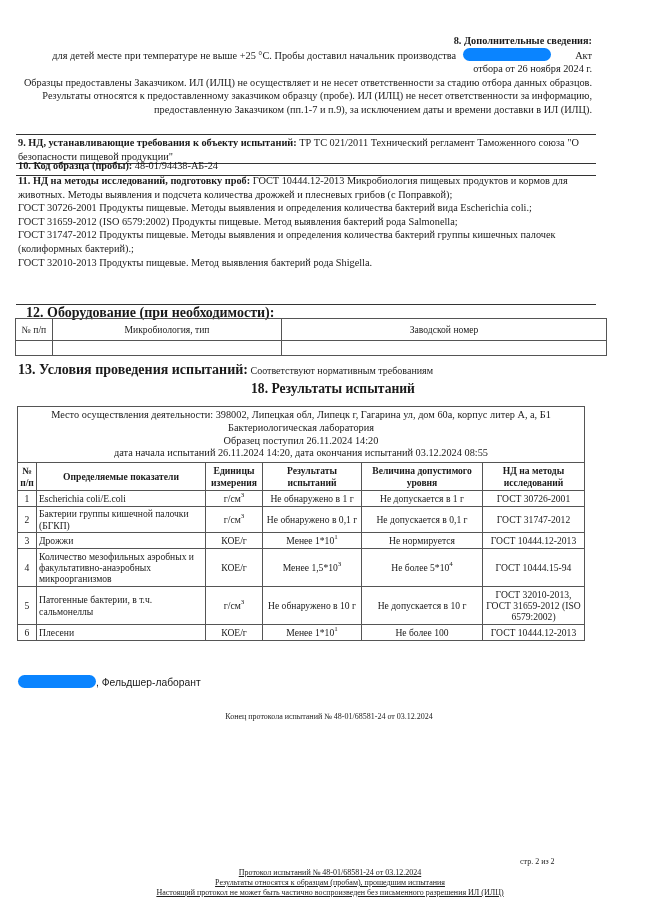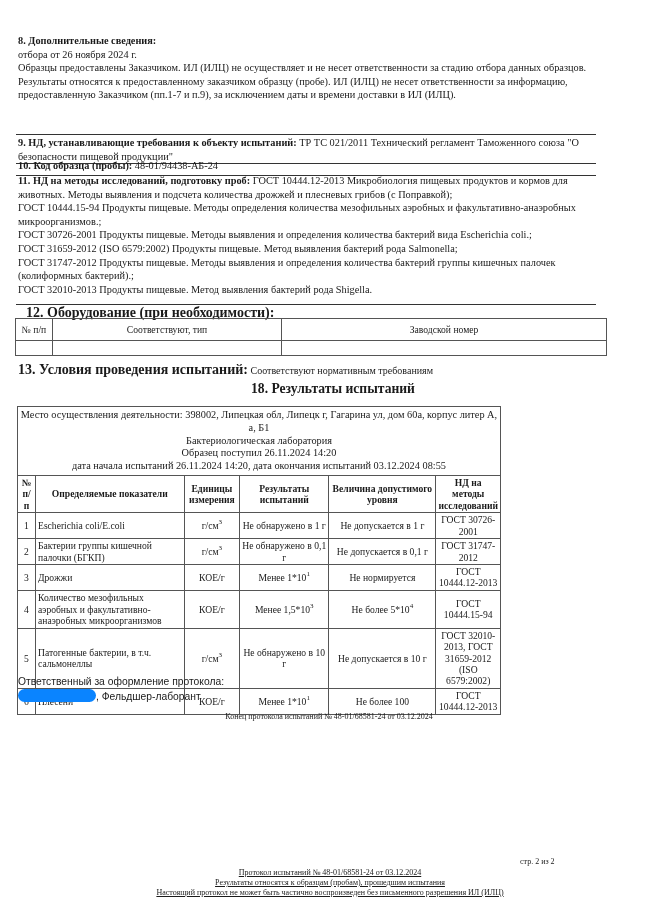--- a/index.html
+++ b/index.html
@@ -6,34 +6,39 @@
   body { width:666px; height:913px; position:relative; overflow:hidden;
          font-family:"Liberation Serif", "DejaVu Serif", serif; color:#1a1a1a; }
   .abs { position:absolute; }
   .sec { position:absolute; left:18px; width:574px; font-size:10.3px; line-height:13.6px; }
   .sec b { font-weight:bold; }
   .hr { position:absolute; left:16px; width:580px; height:0; border-top:1.4px solid #333; }
   .redact { display:inline-block; background:#0a84ff; border-radius:9px; height:13px; vertical-align:-2px; }
   table { border-collapse:collapse; }
   .eq { position:absolute; left:15px; top:318px; width:592px; font-size:9.6px; }
   .eq td, .eq th { border:1px solid #555; text-align:center; font-weight:normal; padding:0; }
-  .res { position:absolute; left:17px; top:406px; width:484px; font-size:9.6px; line-height:11.4px; }
+  .res { position:absolute; left:17px; top:406px; width:568px; font-size:9.6px; line-height:11.4px; }
   .res td, .res th { border:1px solid #555; padding:1px 2px; vertical-align:middle; }
   .res th { font-weight:bold; text-align:center; line-height:11.4px; }
   .res td.c { text-align:center; }
   .res td.l { text-align:left; }
   .res .head-cell { text-align:center; font-weight:normal; font-size:10.3px; line-height:12.8px; padding:2px 0; }
   sup { font-size:7px; vertical-align:5px; line-height:0; }
   .footer { position:absolute; font-size:8px; line-height:10px; text-align:center; }
 </style>
 </head>
 <body>
 
-<div class="sec" style="top:34px;">
+<div class="sec" style="top:34px;text-align:right;">
   <div><b>8. Дополнительные сведения:</b></div>
+  <div>
+    <span>для детей месте при температуре не выше +25 °С. Пробы доставил начальник производства</span>
+    <span class="redact" style="width:88px;margin:0 4px;"></span>
+    <span style="margin-left:18px;">Акт</span>
+  </div>
   <div>отбора от 26 ноября 2024 г.</div>
   <div>Образцы предоставлены Заказчиком. ИЛ (ИЛЦ) не осуществляет и не несет ответственности за стадию отбора данных образцов. Результаты относятся к предоставленному заказчиком образцу (пробе). ИЛ (ИЛЦ) не несет ответственности за информацию, предоставленную Заказчиком (пп.1-7 и п.9), за исключением даты и времени доставки в ИЛ (ИЛЦ).</div>
 </div>
 <div class="hr" style="top:134px;"></div>
 
 <div class="sec" style="top:136px;">
   <b>9. НД, устанавливающие требования к объекту испытаний:</b>
   <span>ТР ТС 021/2011 Технический регламент Таможенного союза "О безопасности пищевой продукции"</span>
 </div>
 <div class="hr" style="top:163px;"></div>
@@ -42,34 +47,33 @@
   <b>10. Код образца (пробы):</b>
   <span>48-01/94438-АБ-24</span>
 </div>
 <div class="hr" style="top:175px;"></div>
 
 <div class="sec" style="top:174px;">
   <div>
     <b>11. НД на методы исследований, подготовку проб:</b>
     <span>ГОСТ 10444.12-2013 Микробиология пищевых продуктов и кормов для животных. Методы выявления и подсчета количества дрожжей и плесневых грибов (с Поправкой);</span>
   </div>
-  <div>ГОСТ 10444.15-94 Продукты пищевые. Методы определения количества мезофильных аэробных и факультативно-анаэробных микроорганизмов.;</div>
   <div>ГОСТ 30726-2001 Продукты пищевые. Методы выявления и определения количества бактерий вида Escherichia coli.;</div>
   <div>ГОСТ 31659-2012 (ISO 6579:2002) Продукты пищевые. Метод выявления бактерий рода Salmonella;</div>
   <div>ГОСТ 31747-2012 Продукты пищевые. Методы выявления и определения количества бактерий группы кишечных палочек (колиформных бактерий).;</div>
   <div>ГОСТ 32010-2013 Продукты пищевые. Метод выявления бактерий рода Shigella.</div>
 </div>
 <div class="hr" style="top:304px;"></div>
 
 <div class="abs" style="left:26px;top:305px;font-size:14px;font-weight:bold;">12. Оборудование (при необходимости):</div>
 <table class="eq">
   <tbody>
       <tr style="height:22px;">
     <th style="width:36px;line-height:10px;">№ п/п</th>
-    <th style="width:228px;">Соответствуют, тип</th>
+    <th style="width:228px;">Микробиология, тип</th>
     <th>Заводской номер</th>
   </tr>
   <tr style="height:15px;">
     <td></td>
     <td></td>
     <td></td>
   </tr>
 </tbody>
   </table>
 
@@ -143,21 +147,20 @@
     <td class="l">Плесени</td>
     <td class="c"><span>КОЕ/г</span><sup></sup></td>
     <td class="c"><span>Менее 1*10</span><sup>1</sup></td>
     <td class="c"><span>Не более 100</span><sup></sup></td>
     <td class="c">ГОСТ 10444.12-2013</td>
   </tr>
 </tbody>
   </table>
 
 <div class="abs" style="left:18px;top:675px;font-size:10.3px;line-height:14px;font-family:'Liberation Sans','DejaVu Sans',sans-serif;">
-  <div>Ответственный за оформление протокола:</div>
   <div>
     <span class="redact" style="width:78px;"></span><span>, Фельдшер-лаборант</span>
   </div>
 </div>
 
 <div class="abs" style="left:0;width:658px;top:712px;text-align:center;font-size:8px;">Конец протокола испытаний № 48-01/68581-24 от 03.12.2024</div>
 
 <div class="abs" style="left:520px;top:857px;font-size:8px;">стр. 2 из 2</div>
 <div class="footer" style="left:100px;width:460px;top:868px;text-decoration:underline;">
   <div>Протокол испытаний № 48-01/68581-24 от 03.12.2024</div>

